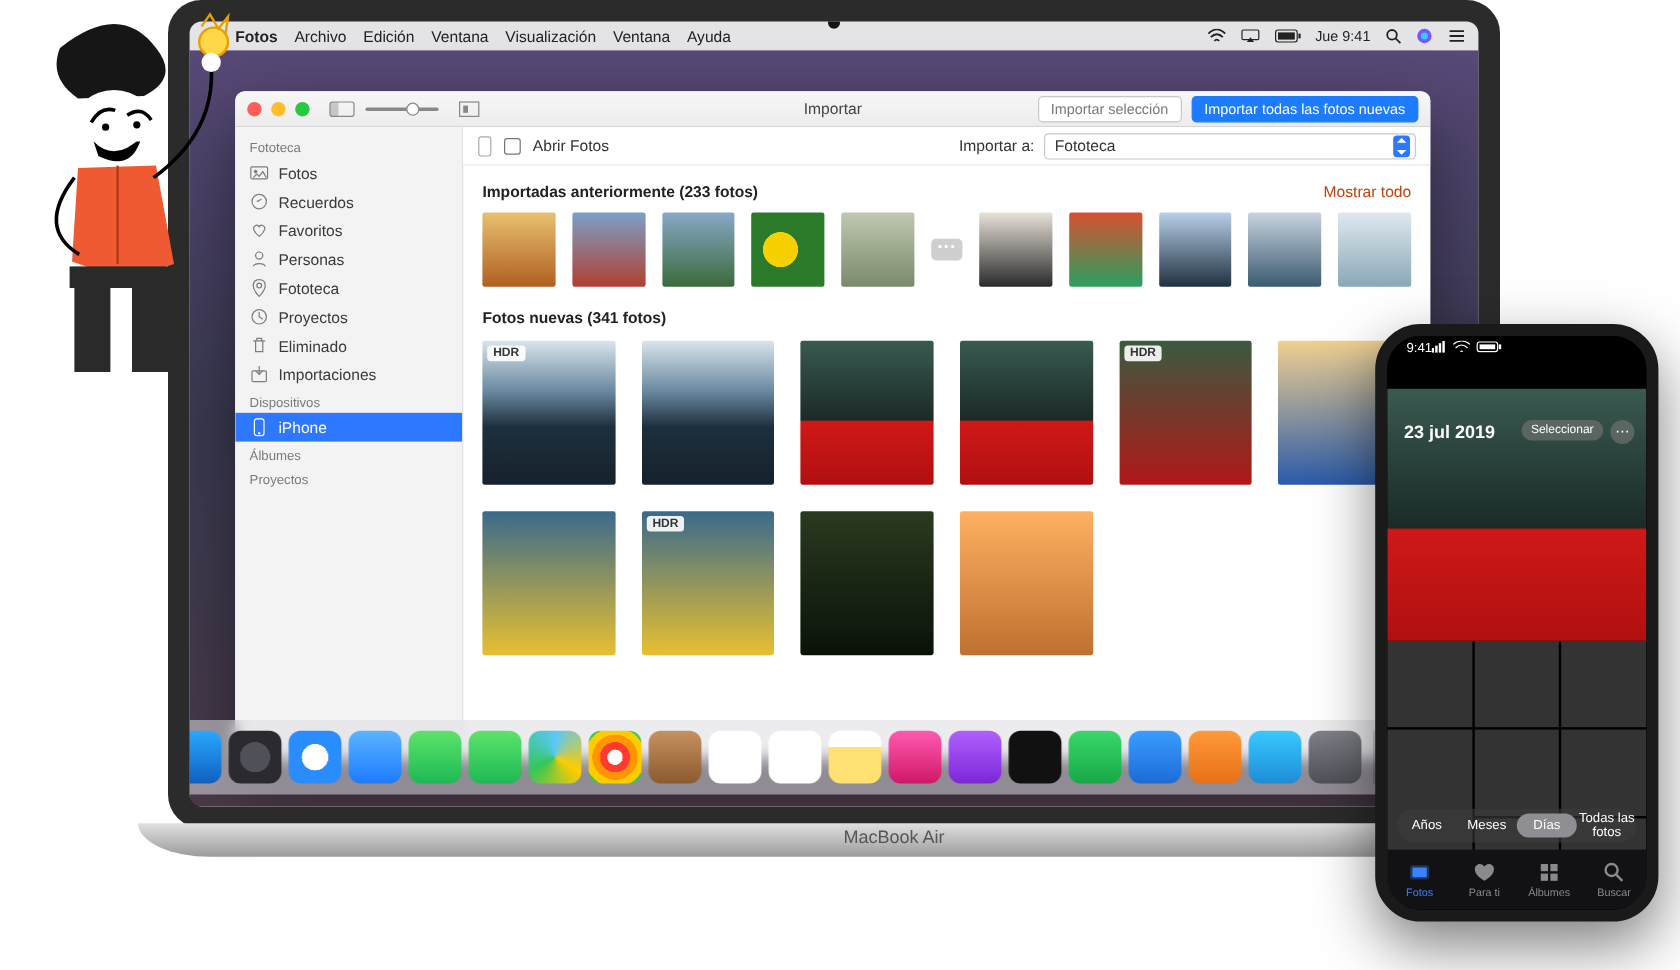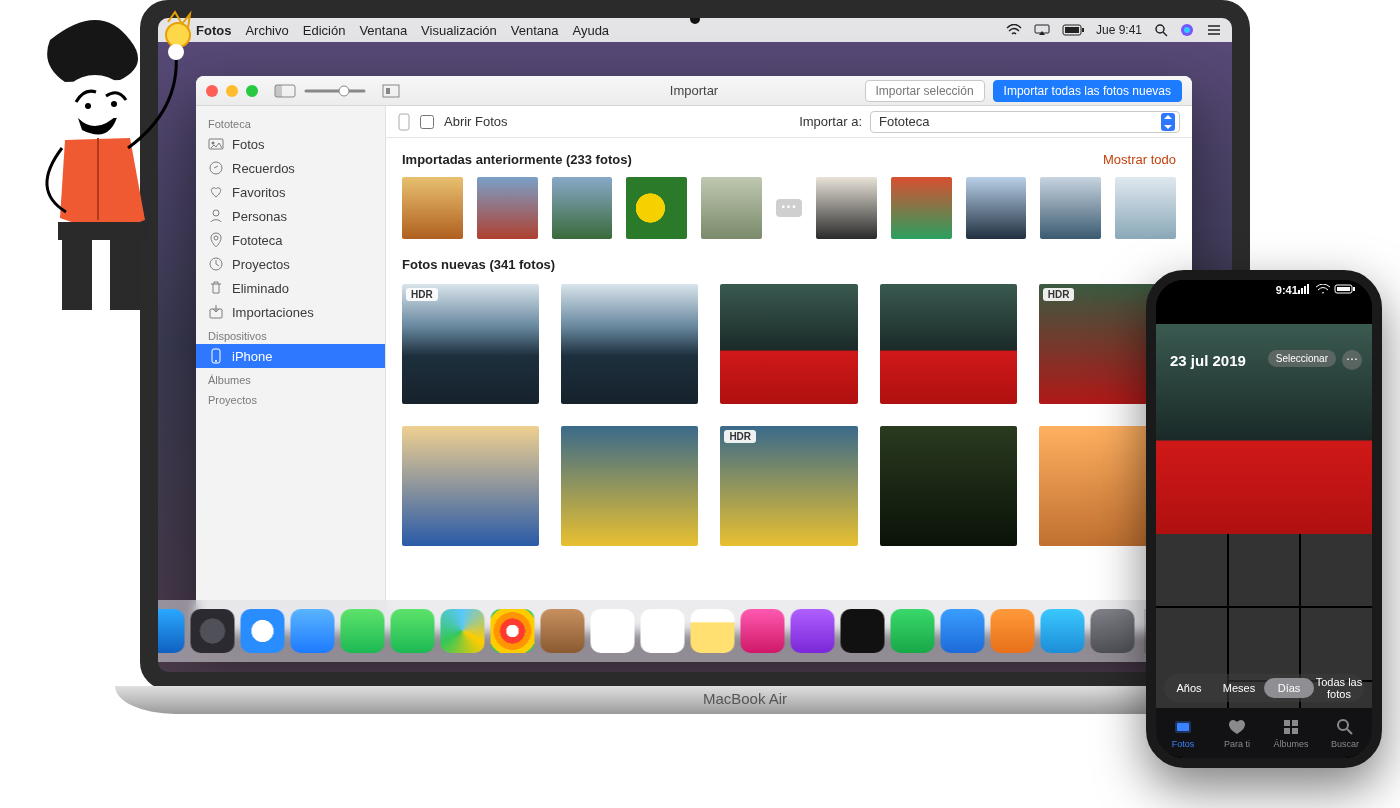--- a/index.html
+++ b/index.html
@@ -81,21 +81,21 @@
   .select .stepper::after{bottom:2px;border-top:4px solid #fff;}
 
   .scroll { flex:1; overflow:auto; padding:10px 16px 20px; }
   .section-head { display:flex; align-items:flex-start; justify-content:space-between; font-size:13px; font-weight:600; color:#222; margin:4px 0 10px; }
   .section-head a { color:#c2410c; font-weight:400; font-size:13px; text-decoration:none; }
   .row-thumbs { display:flex; gap:14px; flex-wrap:nowrap; }
   .thumb-sm { width:70px; height:62px; border-radius:2px; }
   .ellipsis-chip { width:30px; height:18px; border-radius:4px; background:#cfcfcf; align-self:center; position:relative; }
   .ellipsis-chip::after{content:"···"; position:absolute; inset:0; text-align:center; line-height:16px; color:#fff; font-weight:700; }
 
-  .grid { display:grid; grid-template-columns:repeat(5,1fr); gap:22px 22px; margin-top:12px; }
+  .grid { display:grid; grid-template-columns:repeat(6,1fr); gap:22px 22px; margin-top:12px; }
   .ph { position:relative; height:120px; border-radius:2px; }
   .hdr-badge { position:absolute; top:4px; left:4px; background:rgba(255,255,255,.9); color:#333; font-size:10px; font-weight:700; padding:1px 5px; border-radius:3px; }
 
   
   .c1{background:linear-gradient(#e8c070,#b06020);} 
   .c2{background:linear-gradient(#7aa0c8,#b04030);} 
   .c3{background:linear-gradient(#88a8c8,#3a6a3a);} 
   .c4{background:radial-gradient(circle at 40% 50%,#f7d000 30%,#2a7a2a 31%);}
   .c5{background:linear-gradient(#bfc8b0,#7a8a6a);} 
   .c6{background:linear-gradient(#e8e2d8,#2a2a2a);} 
@@ -143,21 +143,21 @@
   .d-dl{background:#2aa8ff;}
 
   
   .iphone {
     position:absolute; right:18px; top:270px; width:236px; height:498px;
     background:#000; border:10px solid #1a1a1a; border-radius:38px;
     box-shadow:0 20px 50px rgba(0,0,0,.5); overflow:hidden;
   }
   .iphone-notch { position:absolute; top:0; left:50%; transform:translateX(-50%); width:110px; height:22px; background:#000; border-radius:0 0 14px 14px; z-index:5; }
   .iphone-screen { position:absolute; inset:0; background:#000; display:flex; flex-direction:column; }
-  .ip-status { position:absolute; top:4px; left:0; right:0; display:flex; justify-content:flex-end; padding:0 16px; font-size:11px; color:#fff; z-index:6; font-weight:700;}
+  .ip-status { position:absolute; top:4px; left:0; right:0; display:flex; justify-content:flex-start; padding:0 16px; font-size:11px; color:#fff; z-index:6; font-weight:400;}
   .ip-hero { flex:0 0 210px; position:relative;margin-top:44px; }
   .ip-hero-img{ position:absolute; inset:0; }
   .ip-hero-date { position:absolute; top:28px; left:14px; color:#fff; font-weight:700; font-size:15px; z-index:3;}
   .ip-pill { position:absolute; top:26px; right:36px; background:rgba(120,120,120,.6); color:#fff; font-size:10px; padding:3px 8px; border-radius:10px; z-index:3;}
   .ip-more { position:absolute; top:26px; right:10px; width:20px; height:20px; border-radius:50%; background:rgba(120,120,120,.6); color:#fff; text-align:center; line-height:18px; font-size:12px; z-index:3;}
   .ip-grid { flex:1; display:grid; grid-template-columns:1fr 1fr 1fr; grid-auto-rows:72px; gap:2px; background:#000;}
   .ip-grid div{ background:#333; }
   .ip-segs { position:absolute; left:8px; right:8px; bottom:56px; height:28px; background:rgba(60,60,60,.6); border-radius:14px; display:flex; align-items:center; color:#fff; font-size:11px; z-index:3;}
   .ip-segs span{ flex:1; text-align:center; padding:4px 0; }
   .ip-segs .on{ background:#8e8e93; border-radius:14px; }

